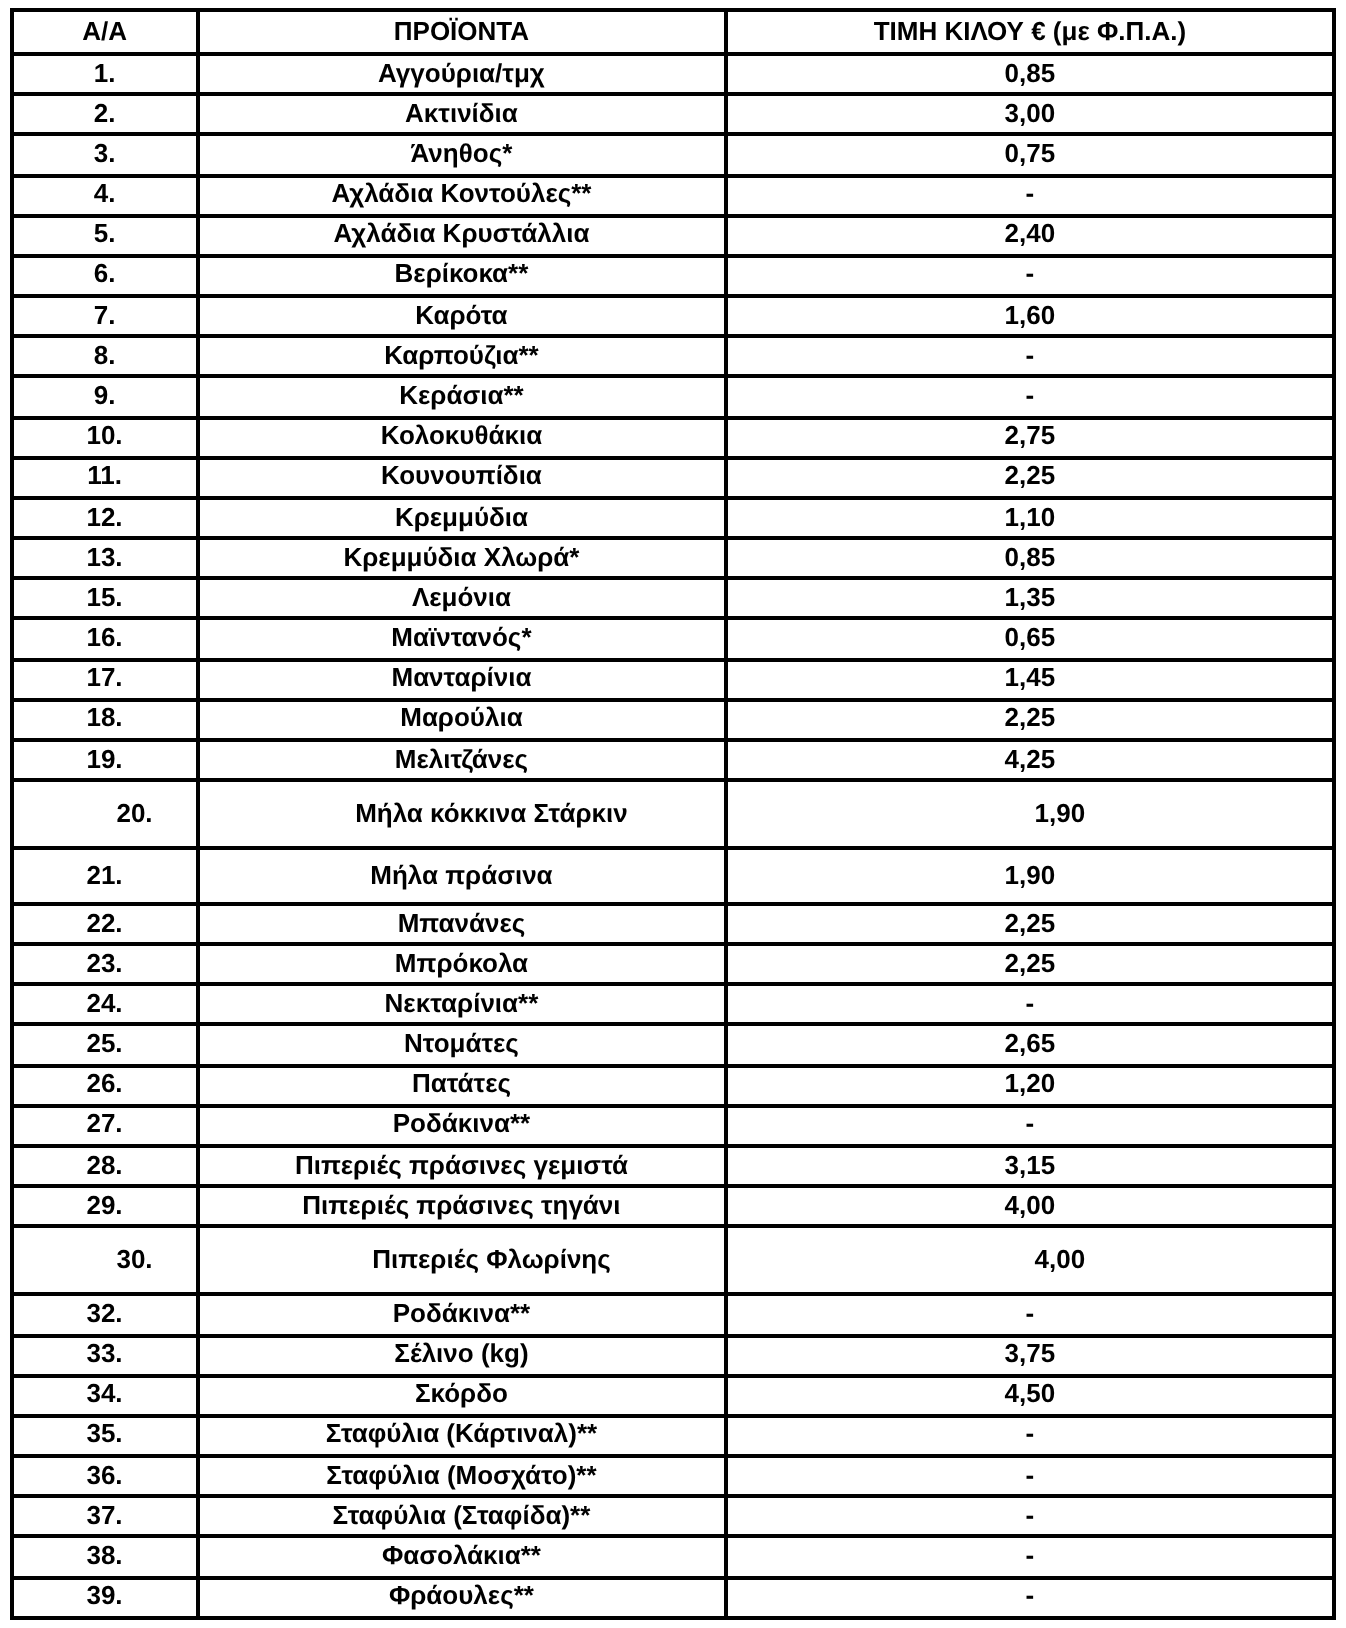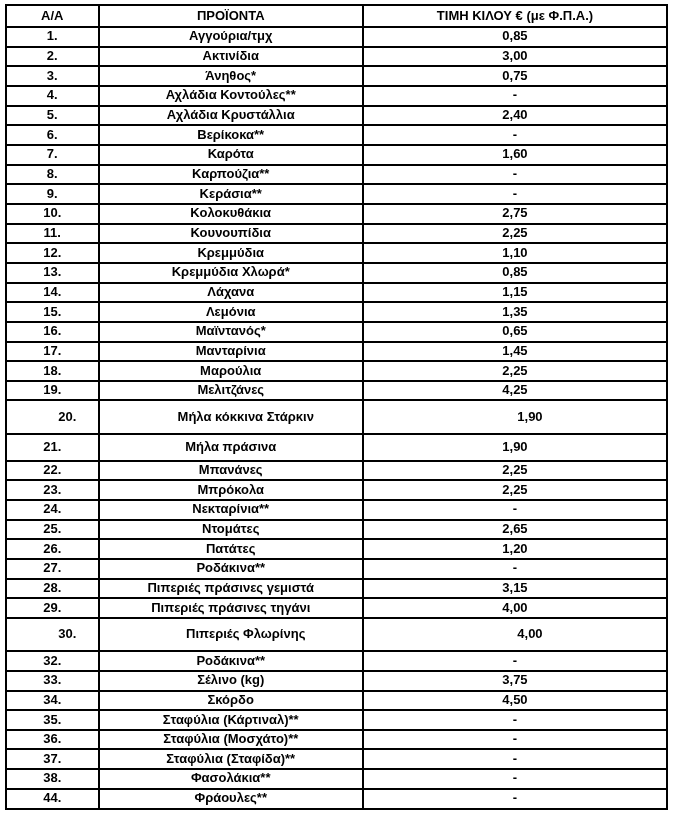--- a/index.html
+++ b/index.html
@@ -129,25 +129,20 @@
     <td class="cell-num">12.</td>
     <td class="cell-product">Κρεμμύδια</td>
     <td class="cell-price">1,10</td>
   </tr>
         <tr>
     <td class="cell-num">13.</td>
     <td class="cell-product">Κρεμμύδια Χλωρά*</td>
     <td class="cell-price">0,85</td>
   </tr>
         <tr>
-    <td class="cell-num">14.</td>
-    <td class="cell-product">Λάχανα</td>
-    <td class="cell-price">1,15</td>
-  </tr>
-        <tr>
     <td class="cell-num">15.</td>
     <td class="cell-product">Λεμόνια</td>
     <td class="cell-price">1,35</td>
   </tr>
         <tr>
     <td class="cell-num">16.</td>
     <td class="cell-product">Μαϊντανός*</td>
     <td class="cell-price">0,65</td>
   </tr>
         <tr>
@@ -249,19 +244,19 @@
     <td class="cell-num">37.</td>
     <td class="cell-product">Σταφύλια (Σταφίδα)**</td>
     <td class="cell-price">-</td>
   </tr>
         <tr>
     <td class="cell-num">38.</td>
     <td class="cell-product">Φασολάκια**</td>
     <td class="cell-price">-</td>
   </tr>
         <tr>
-    <td class="cell-num">44.</td>
+    <td class="cell-num">39.</td>
     <td class="cell-product">Φράουλες**</td>
     <td class="cell-price">-</td>
   </tr>
       </tbody>
   </table>
 </div>
 
 </body></html>

